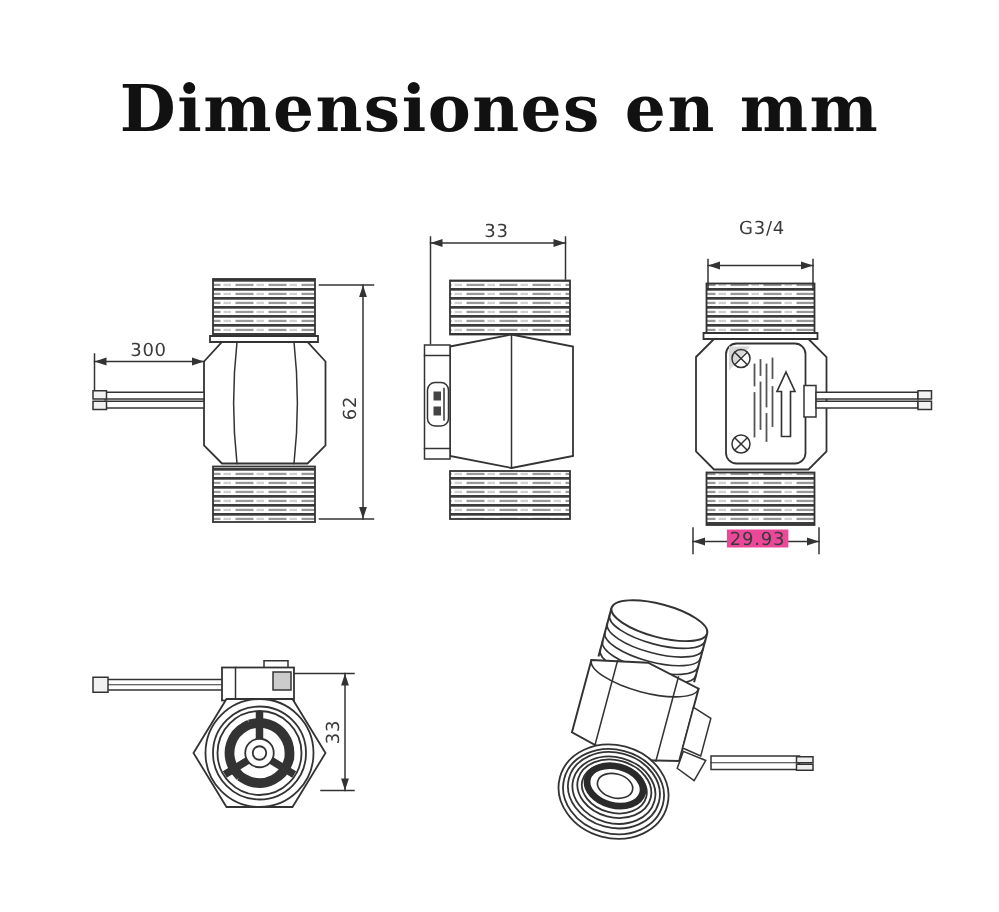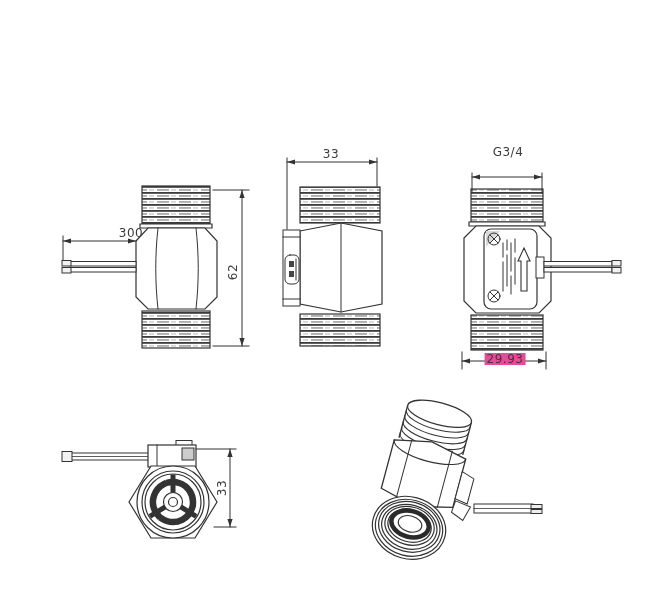--- a/index.html
+++ b/index.html
@@ -19,20 +19,21 @@
     transform:translate(-50%,-50%);white-space:nowrap;line-height:1;
   }
   .dim.vert{transform:translate(-50%,-50%) rotate(-90deg);}
   .dim.bg{background:#ec4899;padding:0 2px;}
 </style>
 </head>
 <body>
 
 <div class="stage">
 
+  <div class="title">Dimensiones en mm</div>
 
   <svg class="drawing" width="666" height="608" viewBox="0 0 666 608" stroke-linecap="square" fill="none">
     <defs>
       <pattern id="thr" width="22" height="6" patternUnits="userSpaceOnUse">
         <rect width="22" height="6" fill="#ffffff"></rect>
         <rect x="0" y="0" width="22" height="1.8" fill="#3c3c3c"></rect>
         <rect x="3" y="3.2" width="12" height="1.5" fill="#9a9a9a"></rect>
         <rect x="17" y="3.2" width="5" height="1.5" fill="#cfcfcf"></rect>
       </pattern>
     </defs>
@@ -219,20 +220,20 @@
 
       <g stroke-width="1">
         <rect x="474" y="504" width="59" height="9" fill="#ffffff"></rect>
         <line x1="474" y1="508.5" x2="533" y2="508.5" stroke-width="0.8"></line>
         <rect x="531" y="504.5" width="11" height="4" fill="#eeeeee"></rect>
         <rect x="531" y="509.5" width="11" height="4" fill="#eeeeee"></rect>
       </g>
     </g>
   </svg>
 
-  <span class="dim" style="left:99px;top:233px;margin-left:32px;">300</span>
+  <span class="dim" style="left:99px;top:233px;">300</span>
   <span class="dim vert" style="left:233px;top:272px;">62</span>
   <span class="dim" style="left:331px;top:154px;">33</span>
   <span class="dim" style="left:508px;top:152px;">G3/4</span>
   <span class="dim bg" style="left:505px;top:359px;">29.93</span>
   <span class="dim vert" style="left:222px;top:488px;">33</span>
 
 </div>
 
 </body></html>

